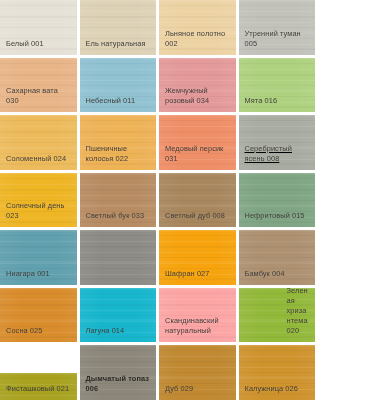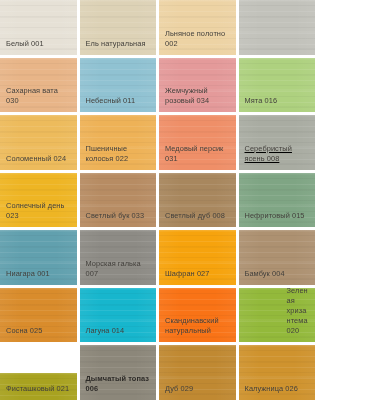--- a/index.html
+++ b/index.html
@@ -118,20 +118,21 @@
     <div class="swatch" style="background-color: rgb(237, 211, 164);">
       <span class="grain"></span>
       <span class="grain2"></span>
       <span class="sheen"></span>
       <div class="swatch-label">Льняное полотно 002</div>
     </div>
     <div class="swatch" style="background-color: rgb(194, 194, 187);">
       <span class="grain"></span>
       <span class="grain2"></span>
       <span class="sheen"></span>
+      <div class="swatch-label">Утренний туман 005</div>
     </div>
     <div class="swatch" style="background-color: rgb(232, 181, 136);">
       <span class="grain"></span>
       <span class="grain2"></span>
       <span class="sheen"></span>
       <div class="swatch-label">Сахарная вата 030</div>
     </div>
     <div class="swatch" style="background-color: rgb(144, 194, 210);">
       <span class="grain"></span>
       <span class="grain2"></span>
@@ -201,21 +202,20 @@
     <div class="swatch" style="background-color: rgb(97, 160, 174);">
       <span class="grain"></span>
       <span class="grain2"></span>
       <span class="sheen"></span>
       <div class="swatch-label">Ниагара 001</div>
     </div>
     <div class="swatch" style="background-color: rgb(141, 139, 133);">
       <span class="grain"></span>
       <span class="grain2"></span>
       <span class="sheen"></span>
-      <div class="swatch-label">Морская галька 007</div>
     </div>
     <div class="swatch" style="background-color: rgb(246, 163, 13);">
       <span class="grain"></span>
       <span class="grain2"></span>
       <span class="sheen"></span>
       <div class="swatch-label">Шафран 027</div>
     </div>
     <div class="swatch" style="background-color: rgb(173, 145, 113);">
       <span class="grain"></span>
       <span class="grain2"></span>
@@ -227,21 +227,21 @@
       <span class="grain2"></span>
       <span class="sheen"></span>
       <div class="swatch-label">Сосна 025</div>
     </div>
     <div class="swatch" style="background-color: rgb(23, 182, 205);">
       <span class="grain"></span>
       <span class="grain2"></span>
       <span class="sheen"></span>
       <div class="swatch-label">Лагуна 014</div>
     </div>
-    <div class="swatch" style="background-color: #f97316;">
+    <div class="swatch" style="background-color: #fca5a5;">
       <span class="grain"></span>
       <span class="grain2"></span>
       <span class="sheen"></span>
       <div class="swatch-label">Скандинавский натуральный</div>
     </div>
     <div class="swatch" style="background-color: rgb(147, 185, 59); padding-left: 42px;">
       <span class="grain"></span>
       <span class="grain2"></span>
       <span class="sheen"></span>
       <div class="swatch-label">Зеленая хризантема 020</div>

